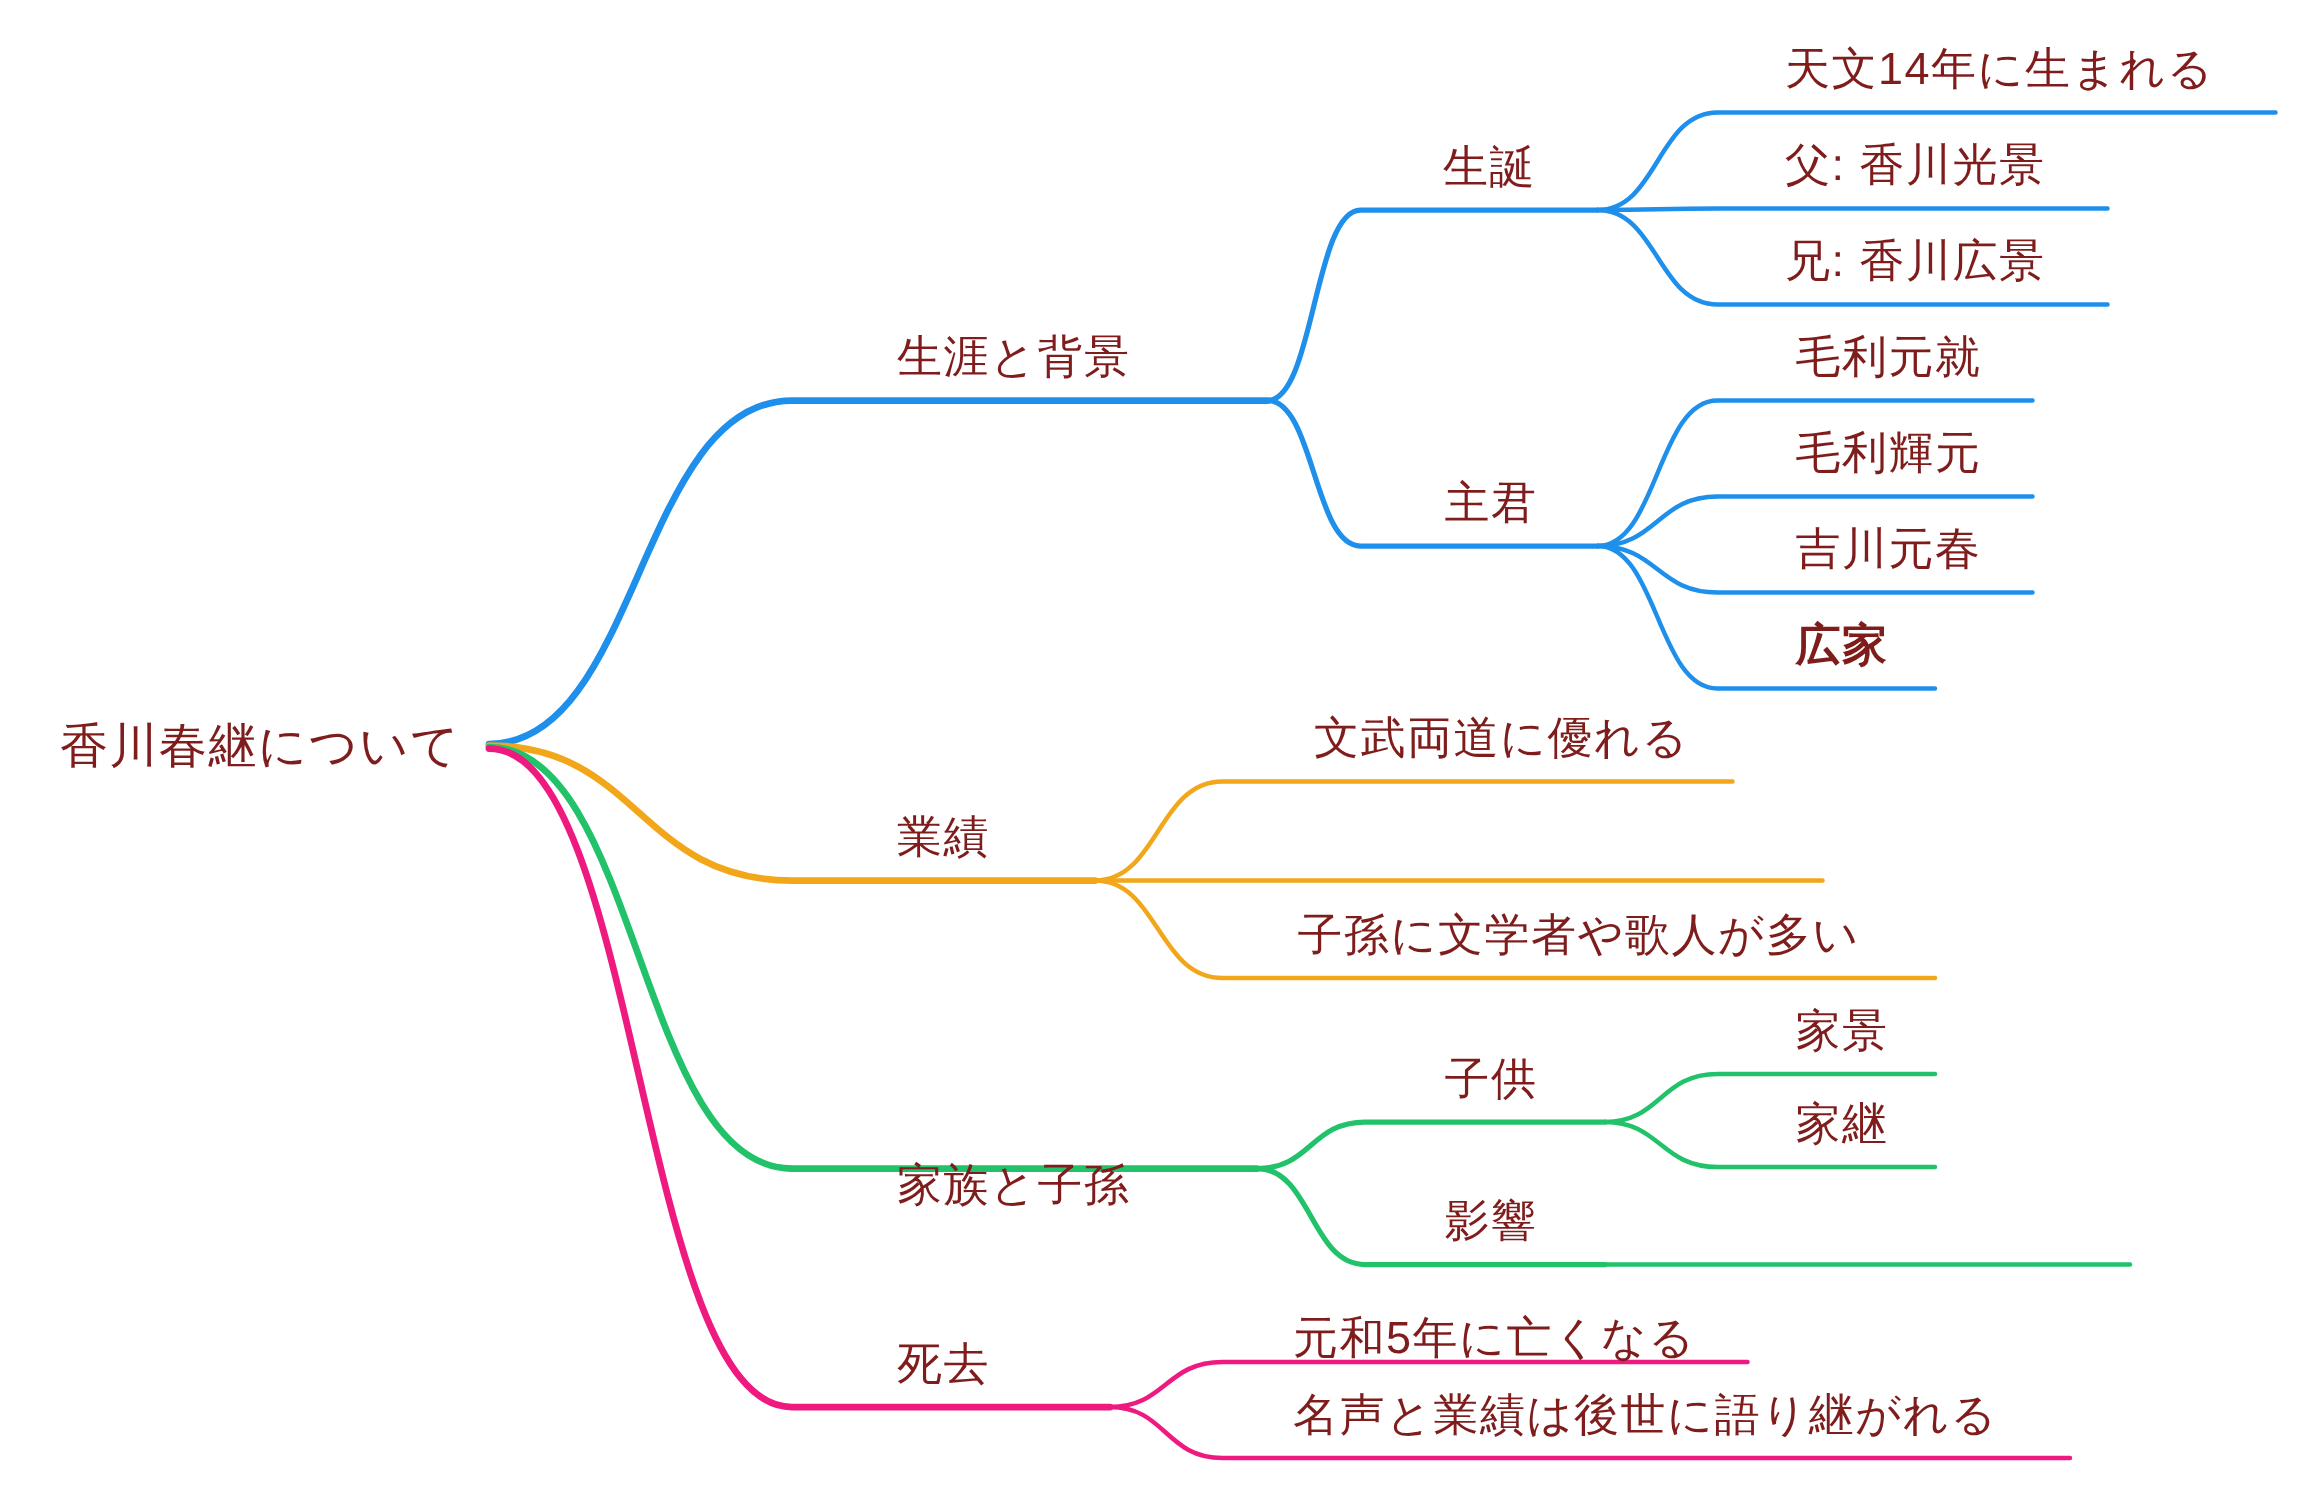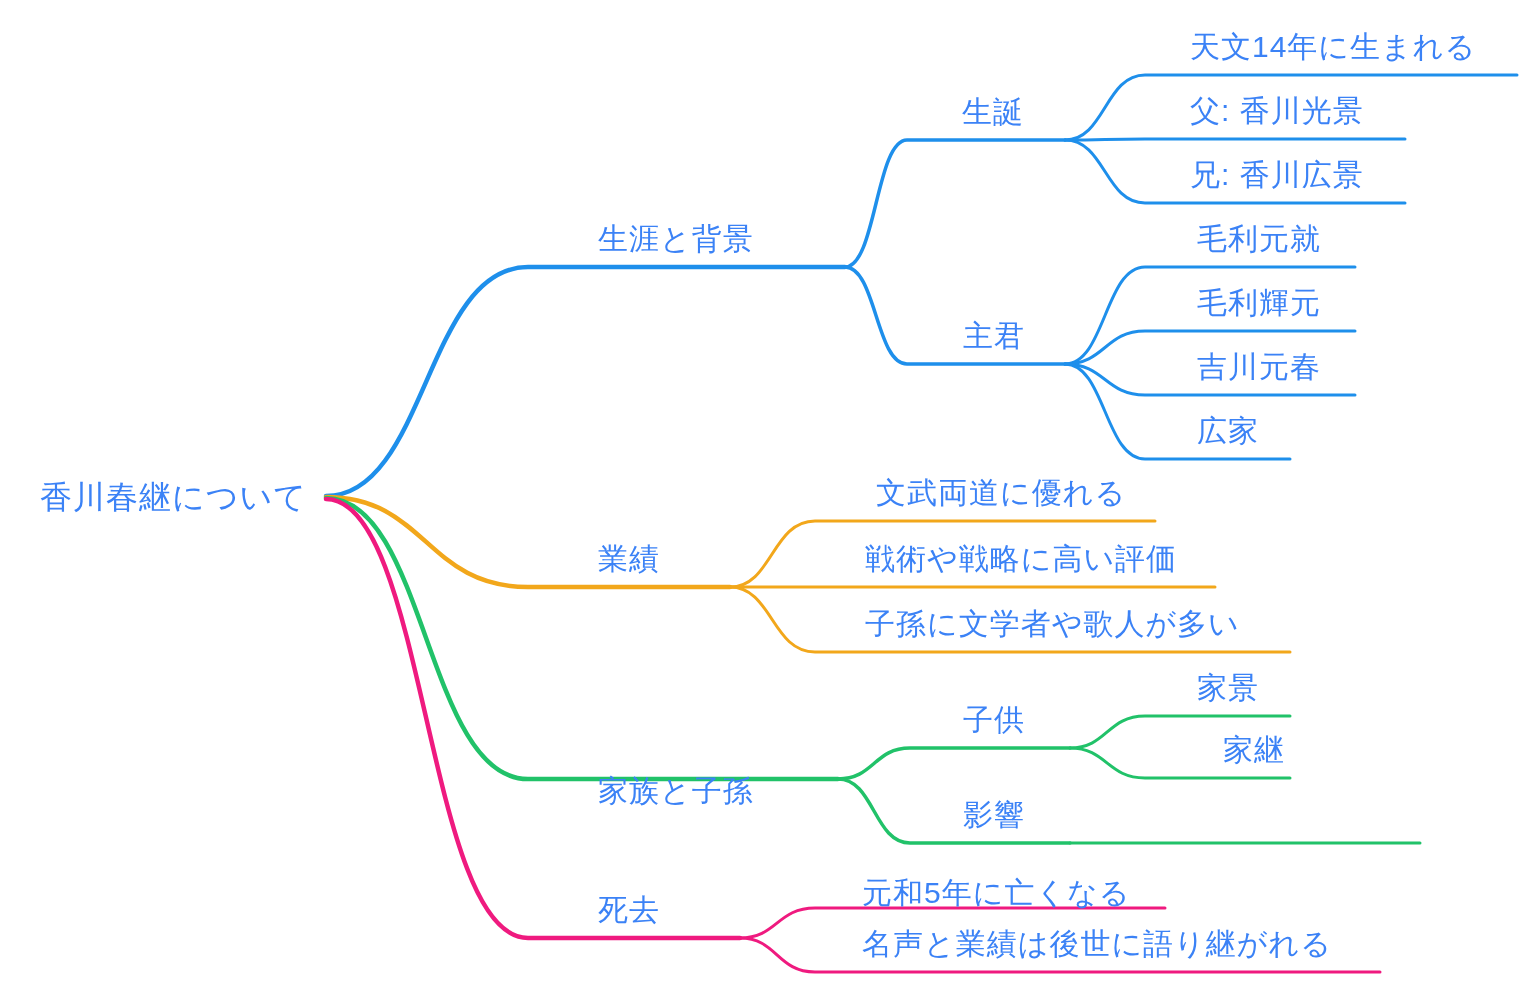--- a/index.html
+++ b/index.html
@@ -27,21 +27,21 @@
     fill: none;
     stroke-linecap: round;
     stroke-linejoin: round;
   }
   .w1 { stroke-width: 4.5px; }
   .w2 { stroke-width: 3.5px; }
   .w3 { stroke-width: 3px; }
   .label {
     position: absolute;
     white-space: nowrap;
-    color: #3b82f6;
+    color: #7f1d1d;
     font-size: 30px;
     line-height: 36px;
     letter-spacing: 1px;
     cursor: pointer;
   }
   .label.root {
     font-size: 32px;
     line-height: 38px;
   }
 </style>
@@ -84,30 +84,29 @@
 
   <div class="label" style="left:598px; top:221px;">生涯と背景</div>
   <div class="label" style="left:962px; top:94px;">生誕</div>
   <div class="label" style="left:1190px; top:29px;">天文14年に生まれる</div>
   <div class="label" style="left:1190px; top:93px;">父: 香川光景</div>
   <div class="label" style="left:1190px; top:157px;">兄: 香川広景</div>
   <div class="label" style="left:963px; top:318px;">主君</div>
   <div class="label" style="left:1197px; top:221px;">毛利元就</div>
   <div class="label" style="left:1197px; top:285px;">毛利輝元</div>
   <div class="label" style="left:1197px; top:349px;">吉川元春</div>
-  <div class="label" style="left:1197px; top:413px;">広家</div>
+  <div class="label" style="left:1197px; top:413px;font-weight:bold;">広家</div>
 
   <div class="label" style="left:598px; top:541px;text-align:right;">業績</div>
   <div class="label" style="left:876px; top:475px;">文武両道に優れる</div>
-  <div class="label" style="left:865px; top:541px;">戦術や戦略に高い評価</div>
   <div class="label" style="left:865px; top:606px;">子孫に文学者や歌人が多い</div>
 
   <div class="label" style="left:598px; top:733px;margin-top:40px;">家族と子孫</div>
   <div class="label" style="left:963px; top:702px;">子供</div>
   <div class="label" style="left:1197px; top:670px;">家景</div>
-  <div class="label" style="left:1197px; top:732px;margin-left:26px;">家継</div>
+  <div class="label" style="left:1197px; top:732px;">家継</div>
   <div class="label" style="left:963px; top:797px;">影響</div>
 
   <div class="label" style="left:598px; top:892px;">死去</div>
   <div class="label" style="left:862px; top:862px;margin-top:13px;">元和5年に亡くなる</div>
   <div class="label" style="left:862px; top:926px;">名声と業績は後世に語り継がれる</div>
 
 </div>
 
 </body></html>

